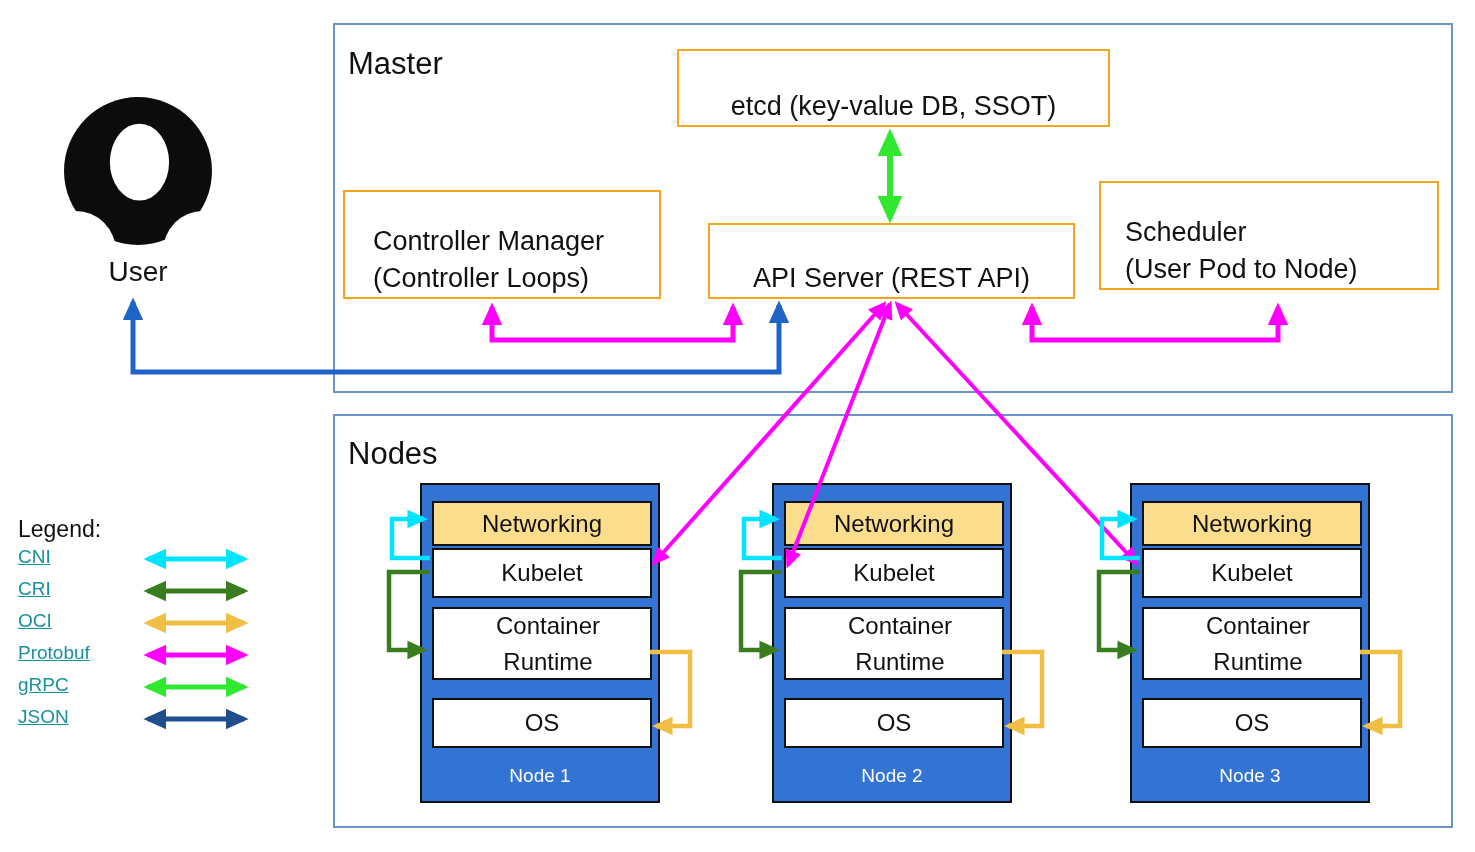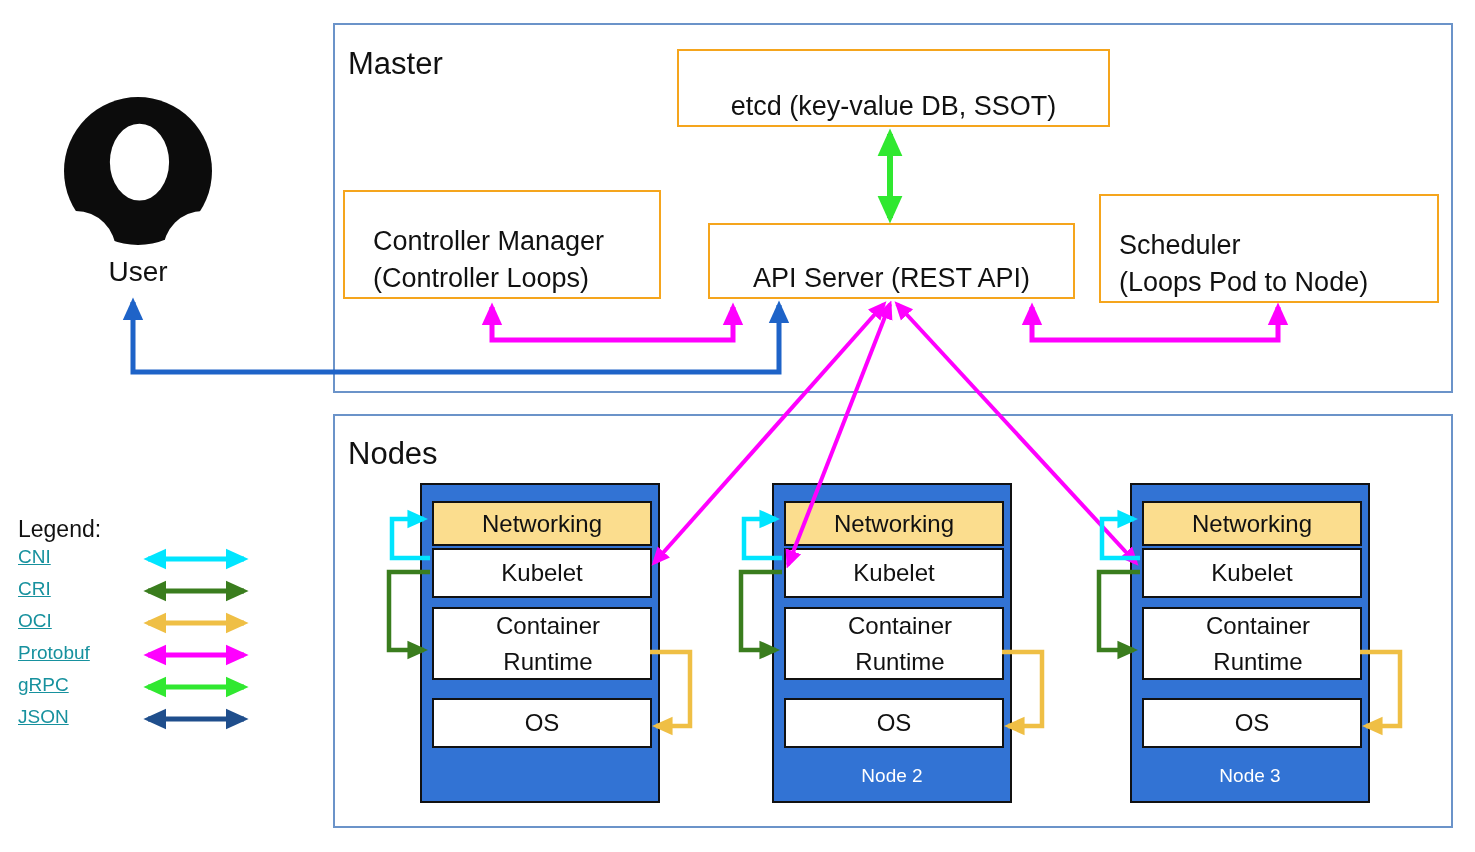--- a/index.html
+++ b/index.html
@@ -23,21 +23,21 @@
 
   
   .obox{
     position:absolute;border:2.5px solid var(--orange-border);background:#fff;
     display:flex;flex-direction:column;justify-content:flex-end;font-size:27px;line-height:37px;
   }
   .obox span{display:block;}
   .etcd{left:677px;top:49px;width:433px;height:78px;align-items:center;text-align:center;}
   .cm{left:343px;top:190px;width:318px;height:109px;padding-left:28px;}
   .api{left:708px;top:223px;width:367px;height:76px;align-items:center;text-align:center;}
-  .sched{left:1099px;top:194px;width:340px;height:109px;padding-left:18px;}
+  .sched{left:1099px;top:181px;width:340px;height:109px;padding-left:24px;}
 
   
   .node{position:absolute;top:483px;width:240px;height:320px;background:var(--node-fill);border:2px solid var(--node-border);}
   .n1{left:420px;} .n2{left:772px;} .n3{left:1130px;}
   .layer{
     position:absolute;left:10px;width:220px;background:#fff;border:2px solid var(--node-border);
     display:flex;align-items:center;justify-content:center;text-align:center;font-size:24px;line-height:36px;
   }
   .networking{top:16px;height:45px;background:var(--networking-fill);}
   .kubelet{top:63px;height:50px;}
@@ -81,39 +81,40 @@
   </div>
   <div class="obox cm">
     <span>Controller Manager</span>
     <span>(Controller Loops)</span>
   </div>
   <div class="obox api">
     <span>API Server (REST API)</span>
   </div>
   <div class="obox sched">
     <span>Scheduler</span>
-    <span>(Loops Pod to Node)</span>
+    <span>(User Pod to Node)</span>
   </div>
 
   <div class="section nodes-box"></div>
   <div class="section-label nodes-label">Nodes</div>
 
   <div class="node n1">
     <div class="layer networking">
         <span>Networking</span>
       </div>
     <div class="layer kubelet">
         <span>Kubelet</span>
       </div>
     <div class="layer runtime">
         <span>Container Runtime</span>
       </div>
     <div class="layer os">
         <span>OS</span>
       </div>
+    <div class="node-name">Node 1</div>
   </div>
 
   <div class="node n2">
     <div class="layer networking">
         <span>Networking</span>
       </div>
     <div class="layer kubelet">
         <span>Kubelet</span>
       </div>
     <div class="layer runtime">

